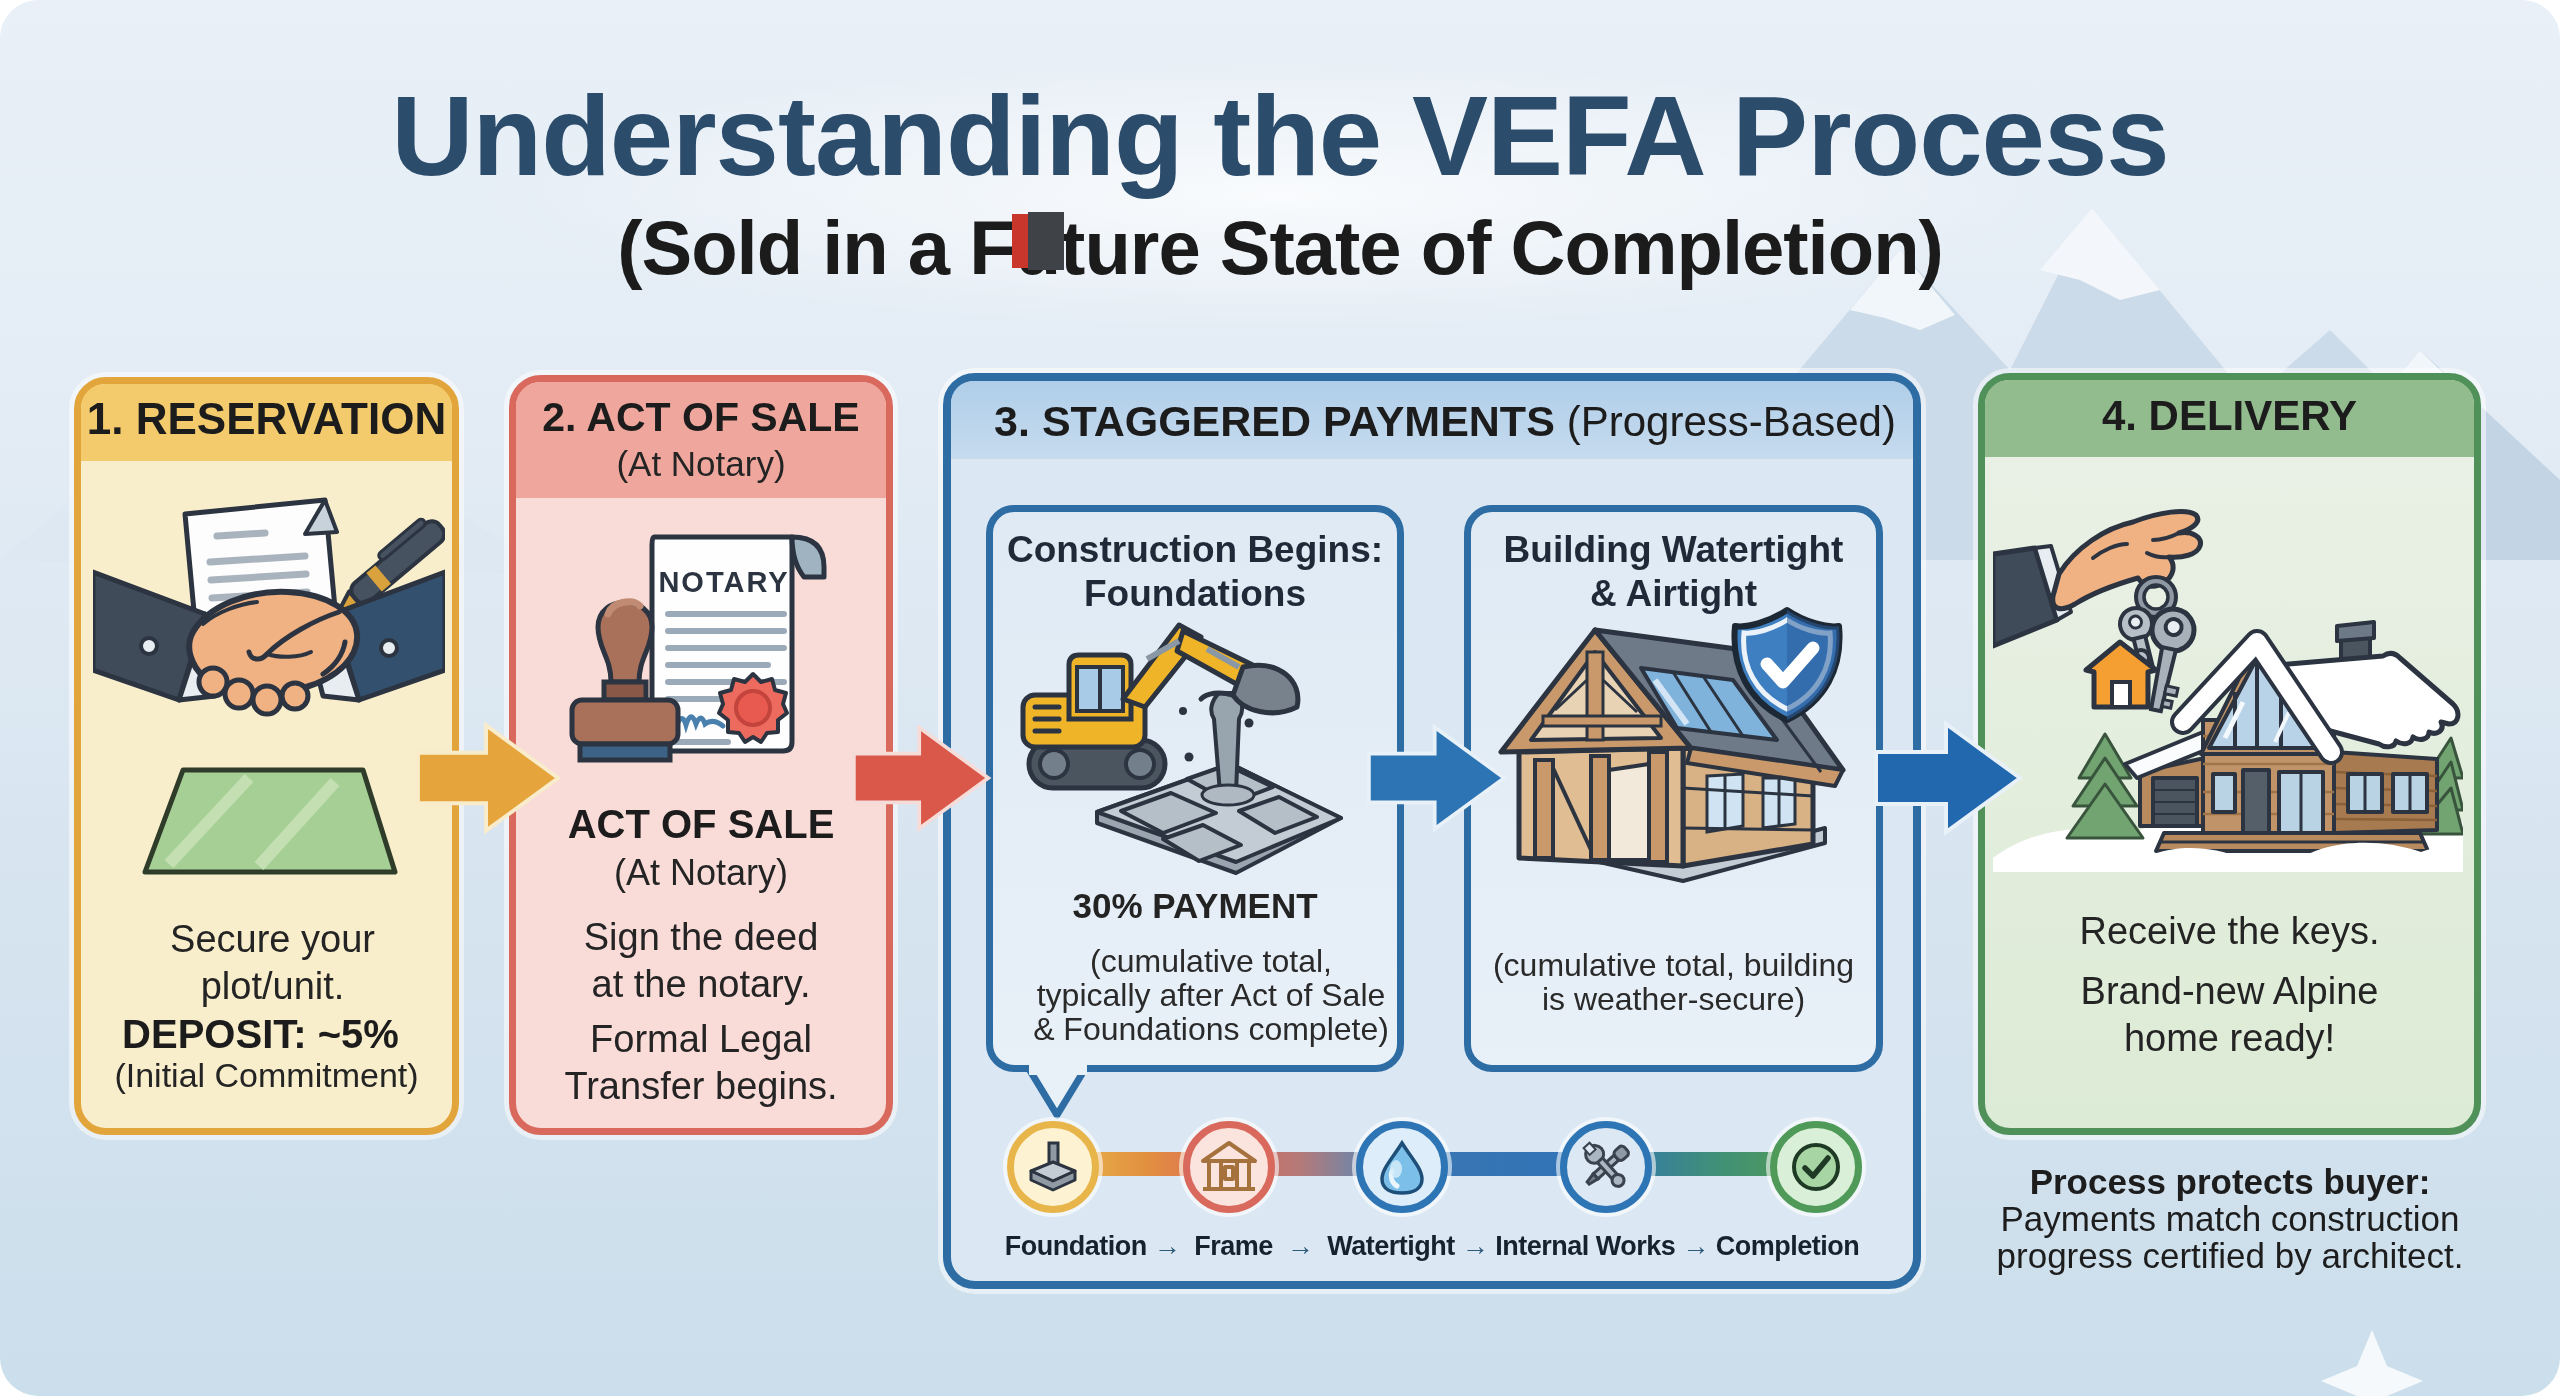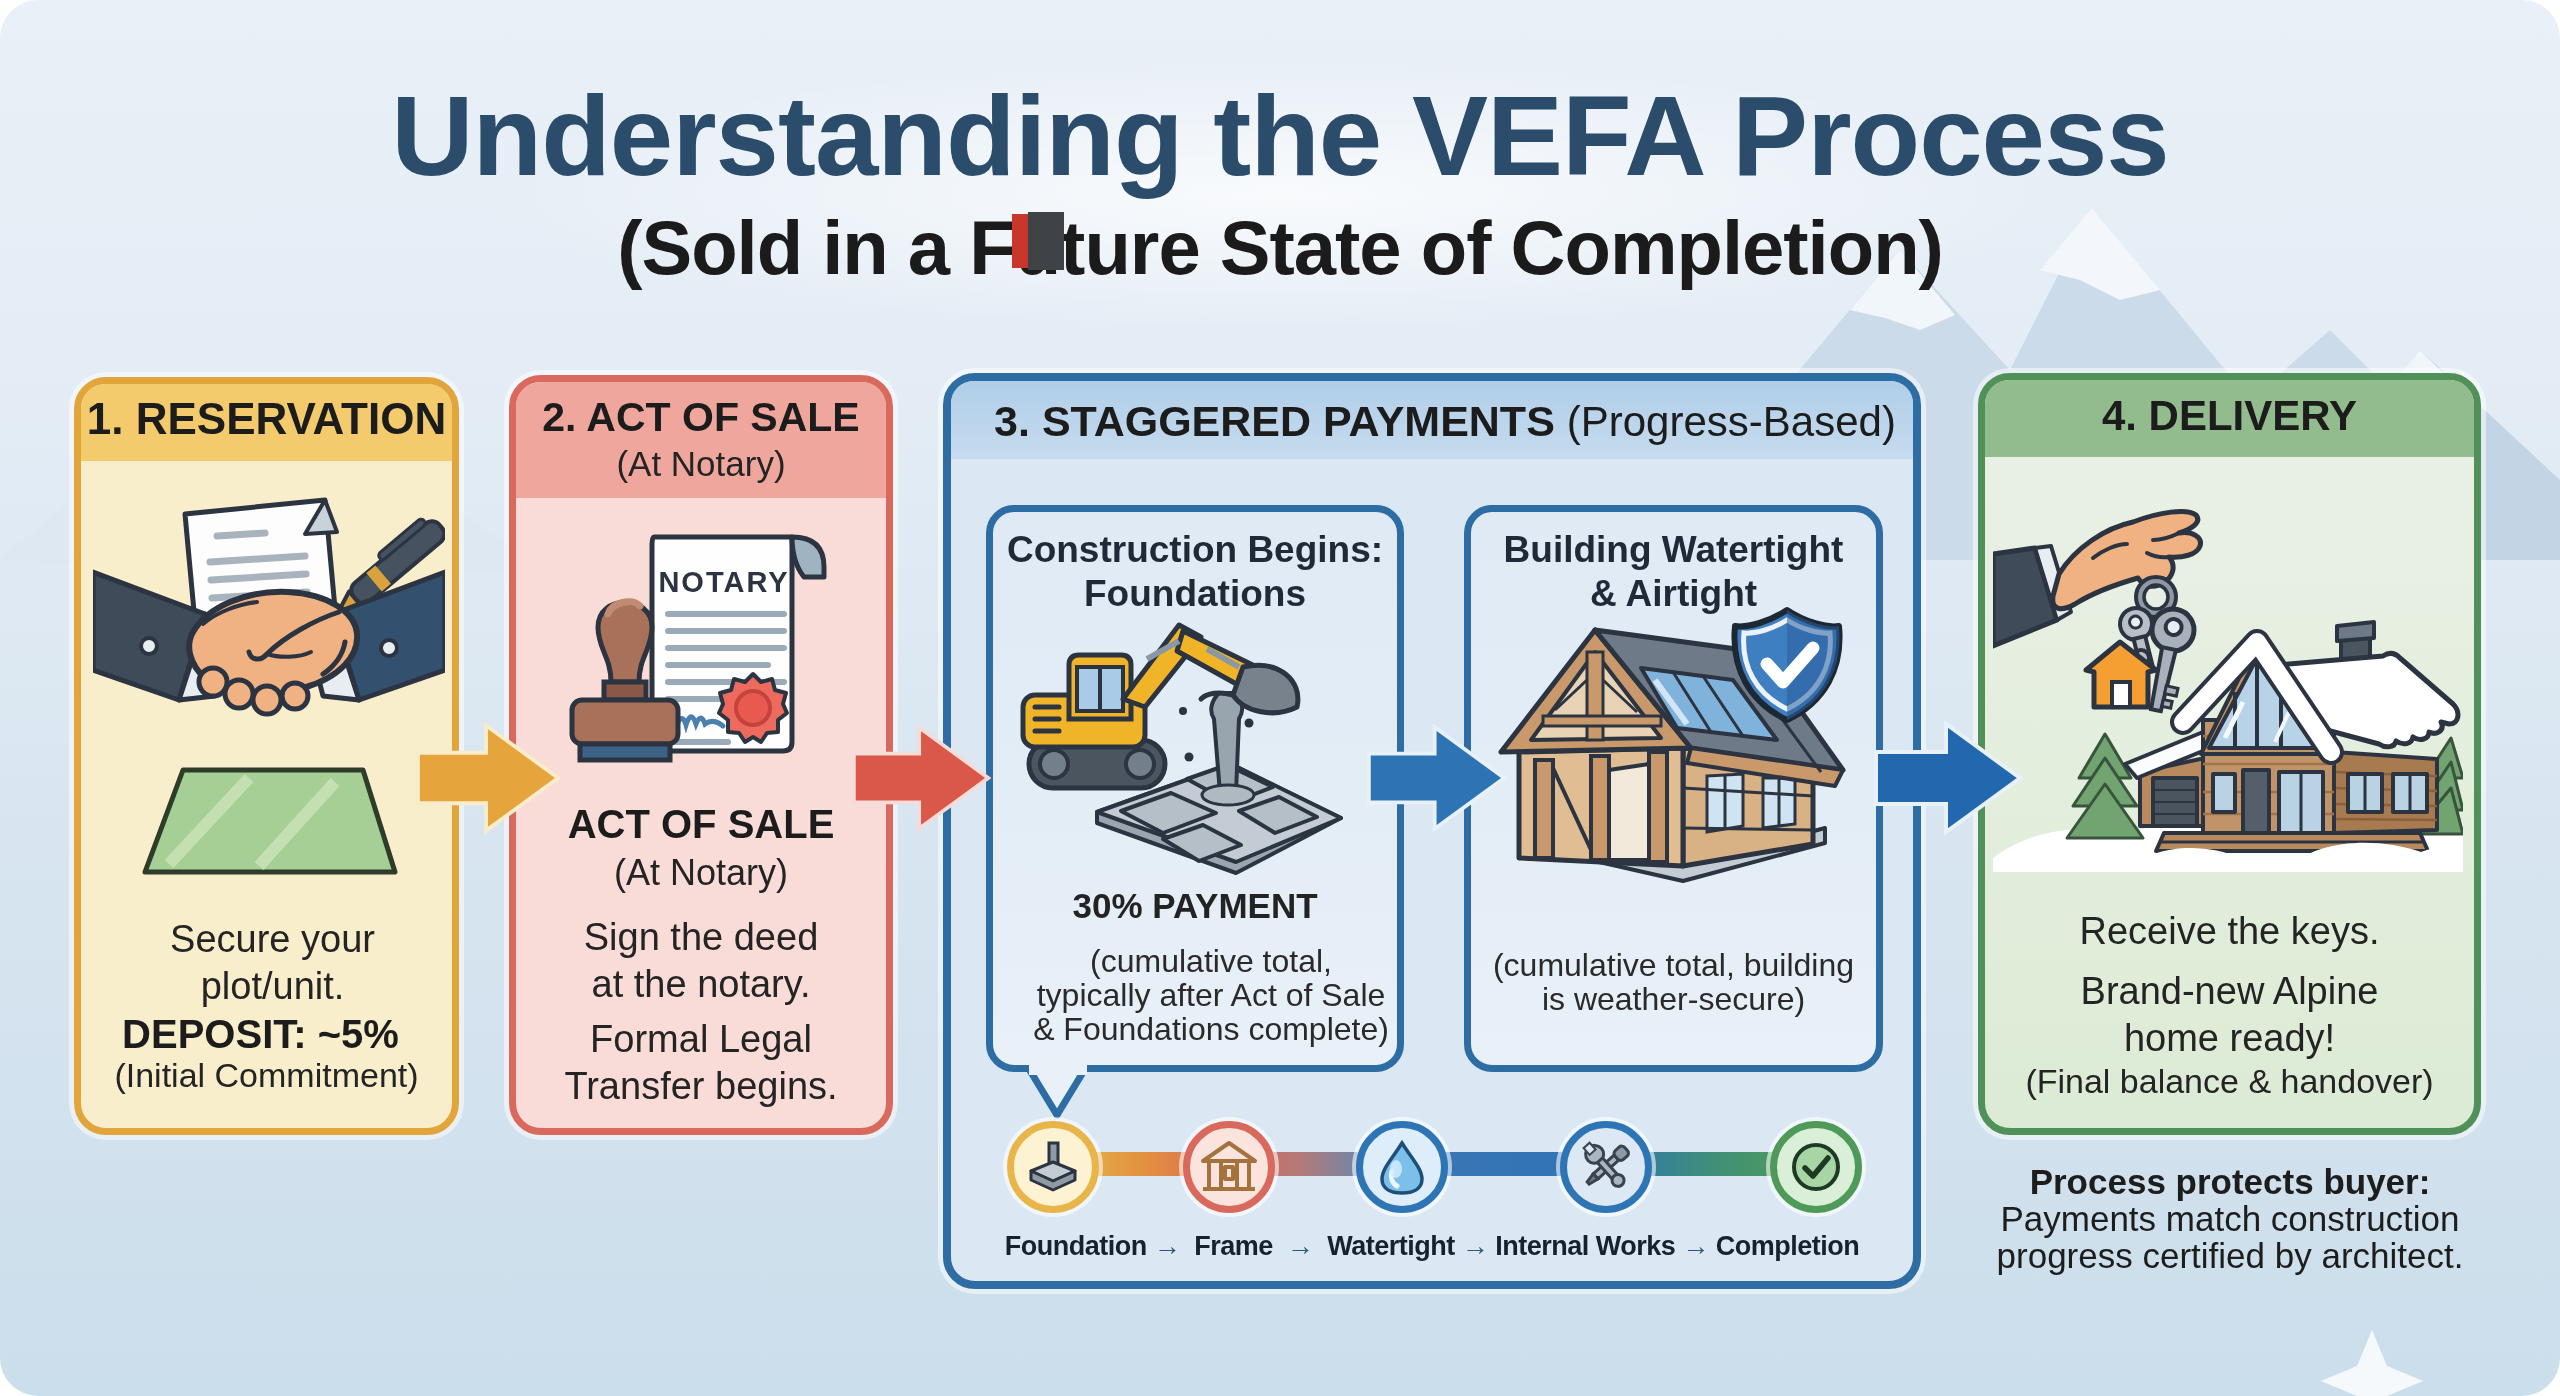--- a/index.html
+++ b/index.html
@@ -413,21 +413,20 @@
         <rect x="185" y="224" width="12" height="8" fill="#a8b1ba" stroke="#2b3440" stroke-width="3"></rect>
         <rect x="185" y="238" width="9" height="7" fill="#a8b1ba" stroke="#2b3440" stroke-width="3"></rect>
       </g>
 
       <circle cx="148" cy="196" r="8" fill="none" stroke="#2b3440" stroke-width="4"></circle>
       <path d="M127,180 L163,208 L155,210 L155,245 L101,245 L101,210 L93,208 Z" fill="#f59e31" stroke="#2b3440" stroke-width="5" stroke-linejoin="round"></path>
       <rect x="119" y="220" width="18" height="25" fill="#ffffff" stroke="#2b3440" stroke-width="4"></rect>
     </svg>
     <div class="abs ctr t37" style="left:0;right:0;top:528px;">Receive the keys.</div>
     <div class="abs ctr t37" style="left:0;right:0;top:588px;">Brand-new Alpine<br>home ready!</div>
-    <div class="abs ctr t33" style="left:0;right:0;top:682px;">(Final balance &amp; handover)</div>
   </div>
 
   <div class="abs ctr" style="left:1985px;top:1163px;width:490px;font-size:35px;color:#1d1d1d;line-height:37px;">
     <b>Process protects buyer:</b><br>Payments match construction<br>progress certified by architect.
   </div>
 
   <svg class="abs" style="left:416px;top:720px;" width="146" height="116" viewBox="0 0 150 116">
     <polygon points="2,32 72,32 72,4 146,58 72,112 72,84 2,84" fill="#e5a43c" stroke="#f8ecca" stroke-width="4"></polygon>
   </svg>
   <svg class="abs" style="left:852px;top:720px;" width="140" height="116" viewBox="0 0 150 116">

